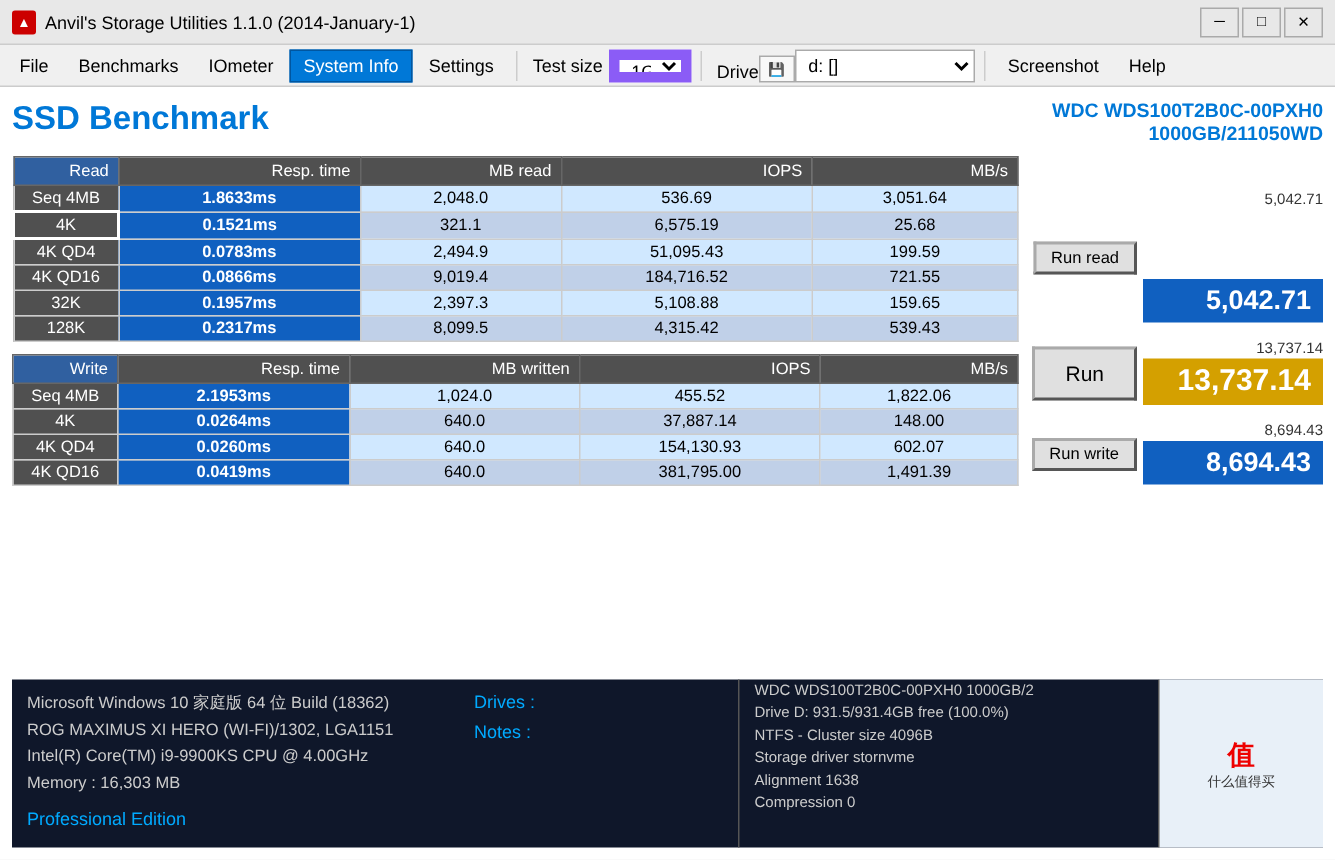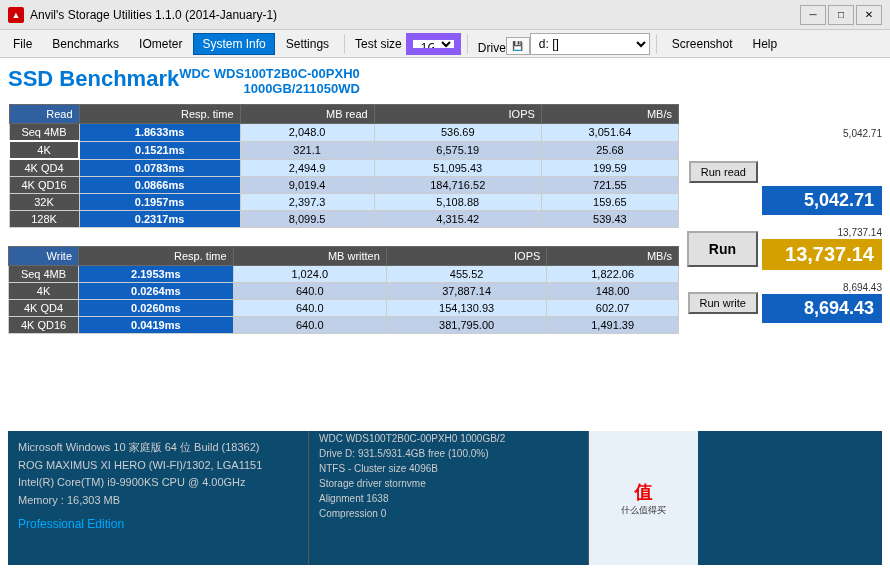--- a/index.html
+++ b/index.html
@@ -53,39 +53,39 @@
       margin: 0;
       padding: 8px;
       display: flex;
       flex-direction: column;
       height: calc(573px - 30px - 28px);
     }
 
     
     .header {
       display: flex;
-      justify-content: flex-start;
+      justify-content: space-between;
       align-items: flex-start;
       margin-bottom: 8px;
     }
     .ssd-title { font-size: 22px; color: #0078d7; font-weight: bold; }
     .drive-info { text-align: right; color: #0078d7; font-size: 13px; font-weight: bold; }
 
     
     .benchmark-section {
       display: flex;
       gap: 8px;
       flex: 1;
     }
     .tables-section { flex: 1; }
     
     .bench-table {
       width: 100%;
       border-collapse: collapse;
-      margin-bottom: 18px;
+      margin-bottom: 8px;
     }
     .bench-table th {
       background: #505050;
       color: white;
       padding: 3px 6px;
       text-align: right;
       font-size: 11px;
       font-weight: normal;
       border: 1px solid #666;
     }
@@ -140,30 +140,30 @@
     .score-gold { background: #d4a000; }
     
     .run-read-btn, .run-write-btn, .run-btn {
       padding: 3px 10px;
       border: 2px outset #aaa;
       background: #e0e0e0;
       cursor: pointer;
       font-size: 11px;
       margin-right: 4px;
     }
-    .run-btn { font-size: 14px; font-weight: bold; padding: 8px 20px; }
+    .run-btn { font-size: 14px; font-weight: normal; padding: 8px 20px; }
     
     .btn-row { display: flex; align-items: center; justify-content: flex-end; margin: 4px 0; }
     .score-num { font-size: 10px; color: #333; text-align: right; margin-bottom: 1px; }
 
     
     .bottom-section {
       display: flex;
-      background: #0c4a6e;
-      height: 134px;
+      background: #0f172a;
+      height: 112px;
       margin-top: 4px;
       color: #ccc;
       font-size: 11px;
     }
     .sys-info {
       width: 300px;
       padding: 8px 10px;
       color: #ccc;
       font-size: 11px;
       line-height: 1.6;
@@ -391,20 +391,24 @@
   <div class="bottom-section">
 
     <div class="sys-info">
       <div>Microsoft Windows 10 家庭版 64 位 Build (18362)</div>
       <div>ROG MAXIMUS XI HERO (WI-FI)/1302, LGA1151</div>
       <div>Intel(R) Core(TM) i9-9900KS CPU @ 4.00GHz</div>
       <div>Memory : 16,303 MB</div>
       <div class="pro-edition" style="color:#00aaff;">Professional Edition</div>
     </div>
 
+    <div class="notes-section">
+      <div>Drives :</div>
+      <div style="margin-top:6px;">Notes :</div>
+    </div>
 
     <div class="drive-details">
       <div>WDC WDS100T2B0C-00PXH0 1000GB/2</div>
       <div>Drive D: 931.5/931.4GB free (100.0%)</div>
       <div>NTFS - Cluster size 4096B</div>
       <div>Storage driver  stornvme</div>
       <div>Alignment 1638</div>
       <div>Compression 0</div>
     </div>
 

